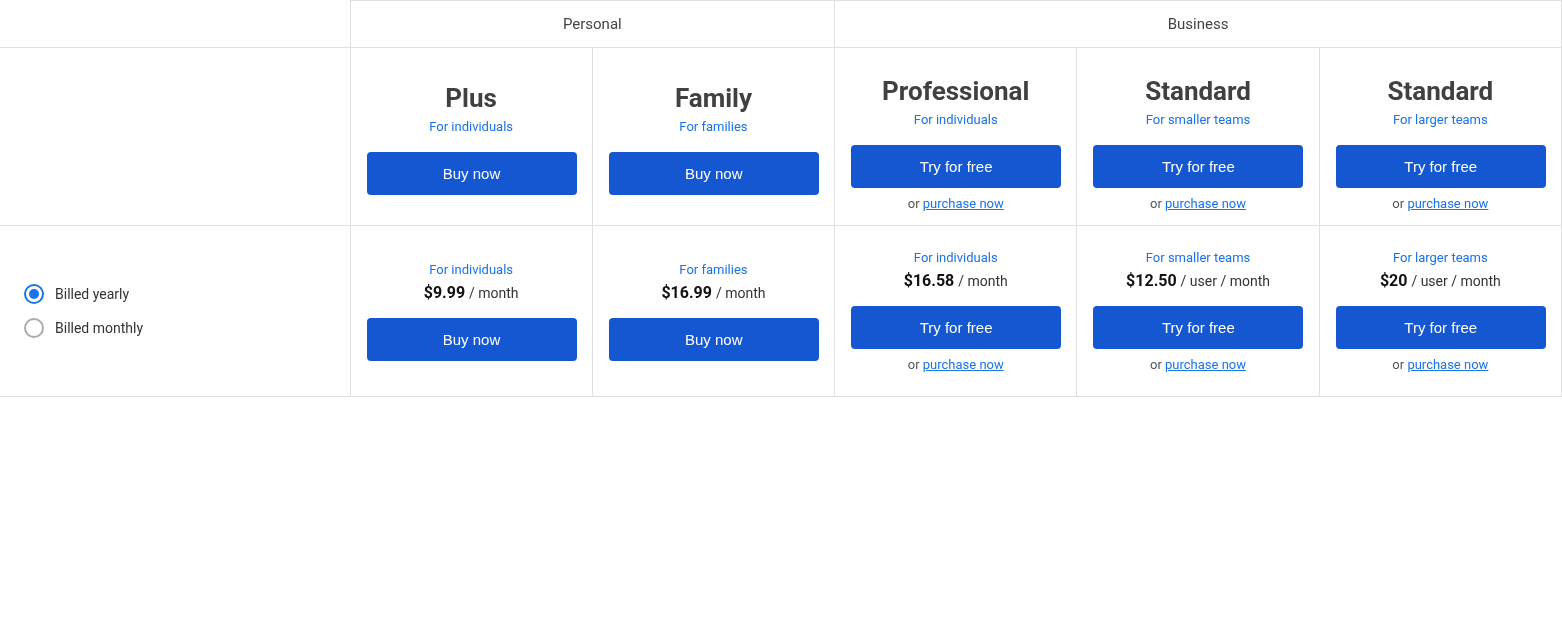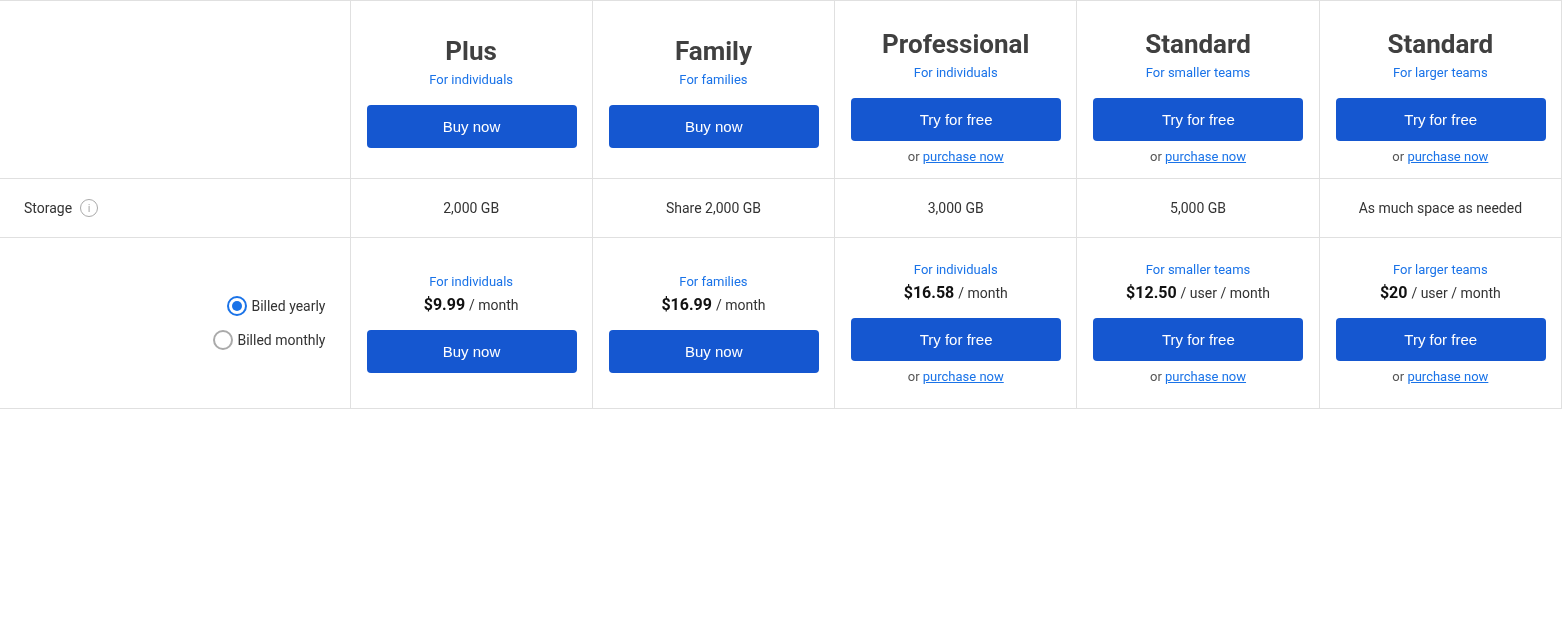--- a/index.html
+++ b/index.html
@@ -116,23 +116,22 @@
 
     .radio-group {
       display: flex;
       flex-direction: column;
       gap: 14px;
     }
 
     .radio-option {
       display: flex;
       align-items: center;
-      gap: 4px;
+      gap: 11px;
       cursor: pointer;
-      justify-content: flex-end;
     }
 
     .radio-outer {
       width: 20px;
       height: 20px;
       border-radius: 50%;
       border: 2px solid #1a73e8;
       display: flex;
       align-items: center;
       justify-content: center;
@@ -185,20 +184,25 @@
       border-top: none;
       border-left: none;
     }
   </style>
 </head>
 <body>
 
 <table class="pricing-table">
 
   <tbody>
+      <tr>
+    <td class="group-header label-col-top" style="border:none; width:350px;"></td>
+    <td class="group-header" colspan="2" style="font-size:15px; color:#444; padding:14px 0; border-left:1px solid #e0e0e0; border-right:1px solid #e0e0e0;">Personal</td>
+    <td class="group-header" colspan="3" style="font-size:15px; color:#444; padding:14px 0;">Business</td>
+  </tr>
 
   <tr>
     <td style="border-left:none; width:350px;"></td>
 
     <td style="padding: 28px 16px 24px; vertical-align:middle; text-align:center;">
       <span class="plan-name">Plus</span>
       <span class="plan-subtitle">For individuals</span>
       <button class="btn-primary">Buy now</button>
     </td>
 
@@ -229,33 +233,20 @@
     <td style="padding: 28px 16px 14px; vertical-align:middle; text-align:center;">
       <span class="plan-name">Standard</span>
       <span class="plan-subtitle">For larger teams</span>
       <button class="btn-primary">Try for free</button>
       <div class="purchase-link">
         <span>or </span><a>purchase now</a>
       </div>
     </td>
   </tr>
 
-  <tr class="storage-row">
-    <td class="storage-label-cell" style="border-left:none; text-align:left; padding-left:24px;">
-      <div class="storage-label-inner">
-        <span>Storage</span>
-        <span class="info-icon">i</span>
-      </div>
-    </td>
-    <td>2,000 GB</td>
-    <td>Share 2,000 GB</td>
-    <td>3,000 GB</td>
-    <td>5,000 GB</td>
-    <td>As much space as needed</td>
-  </tr>
 
   <tr>
     <td class="billing-label-cell" style="border-left:none; padding:24px; vertical-align:middle;">
       <div class="radio-group">
         <label class="radio-option">
           <div class="radio-outer">
             <div class="radio-inner"></div>
           </div>
           <span class="radio-label">Billed yearly</span>
         </label>

